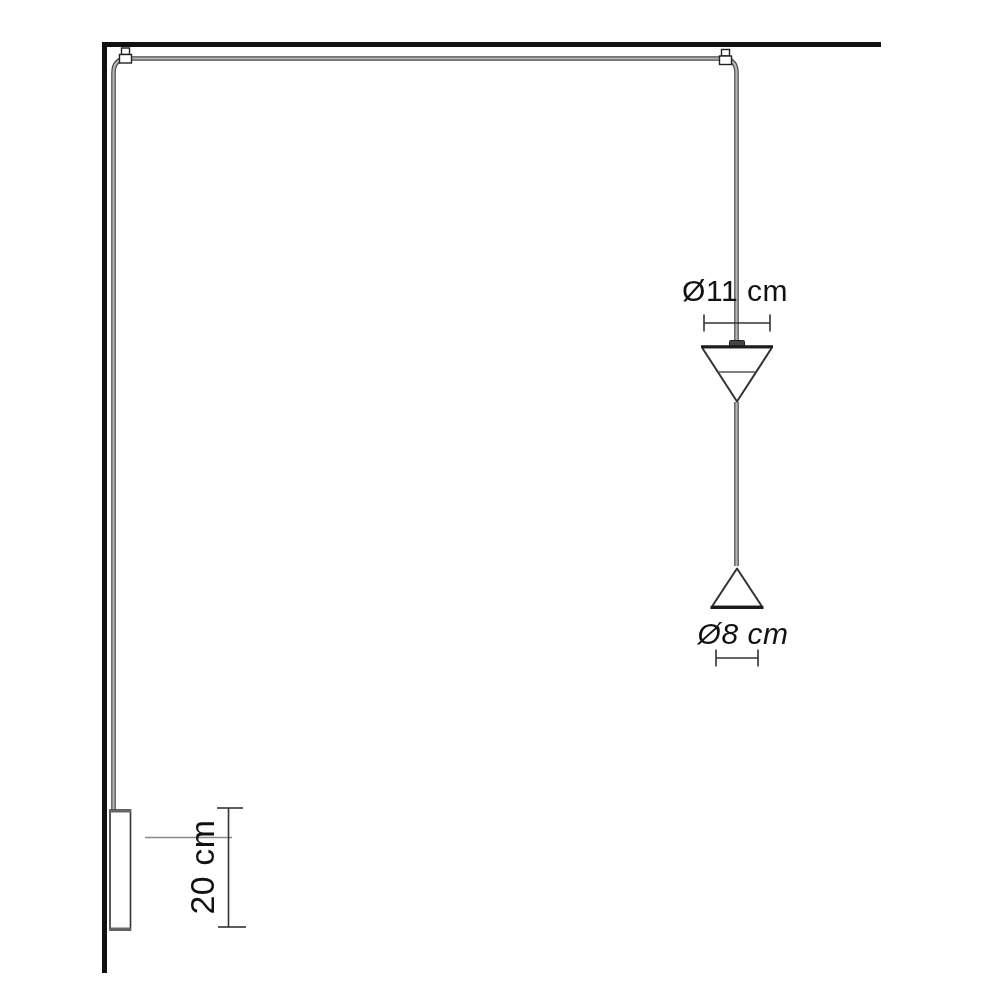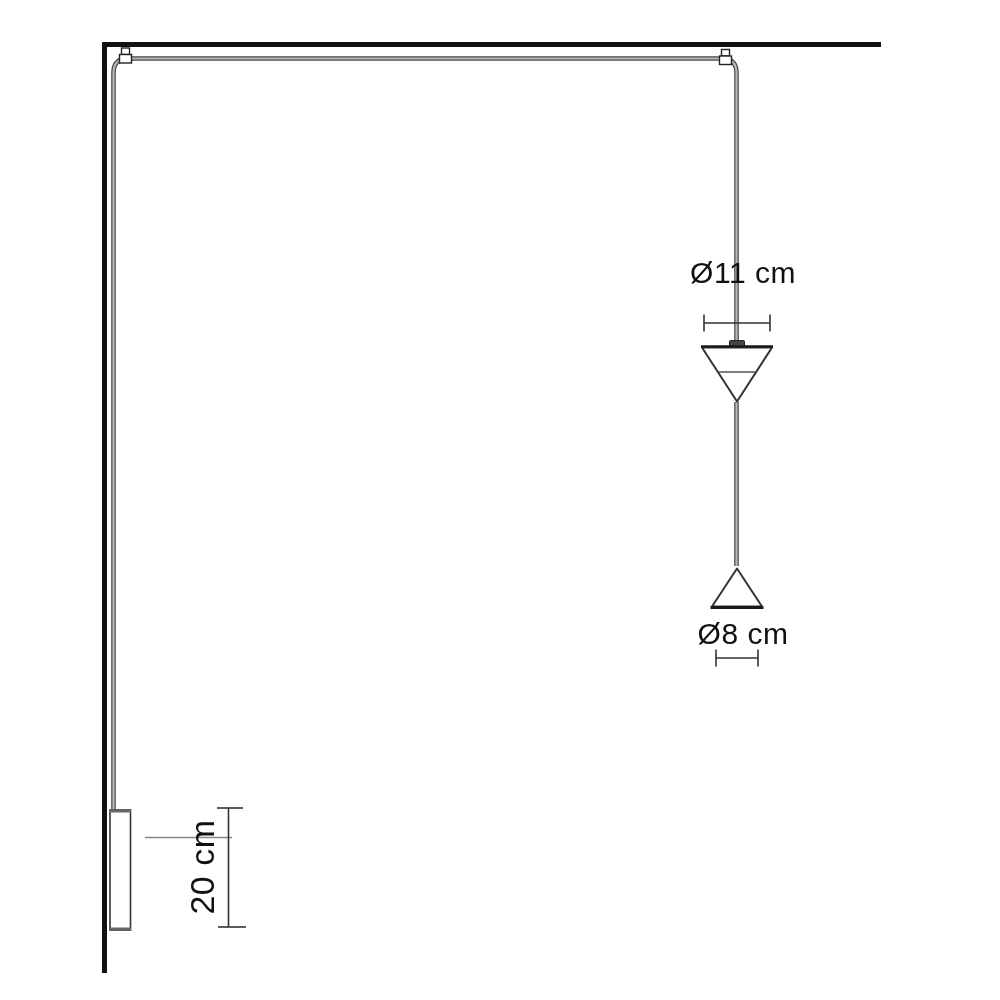--- a/index.html
+++ b/index.html
@@ -96,19 +96,19 @@
     </g>
 
     <g>
       <line x1="145" y1="837.5" x2="232" y2="837.5" stroke="#888888" stroke-width="1.3"></line>
       <line x1="228.5" y1="808" x2="228.5" y2="927" stroke="#333333" stroke-width="1.6"></line>
       <line x1="217" y1="808" x2="243" y2="808" stroke="#333333" stroke-width="1.6"></line>
       <line x1="218" y1="927" x2="246" y2="927" stroke="#333333" stroke-width="1.6"></line>
     </g>
   </svg>
 
-  <div class="dim-label" style="left:735px; top:273px;margin-left:8px;">Ø11 cm</div>
+  <div class="dim-label" style="left:735px; top:291px;">Ø11 cm</div>
 
-  <div class="dim-label" style="left:743px; top:634px;">Ø8 cm</div>
+  <div class="dim-label" style="left:743px; top:634px;font-style:italic;">Ø8 cm</div>
 
   <div class="dim-label rotated" style="left:202px; top:867px;">20 cm</div>
 
 </div>
 
 </body></html>

